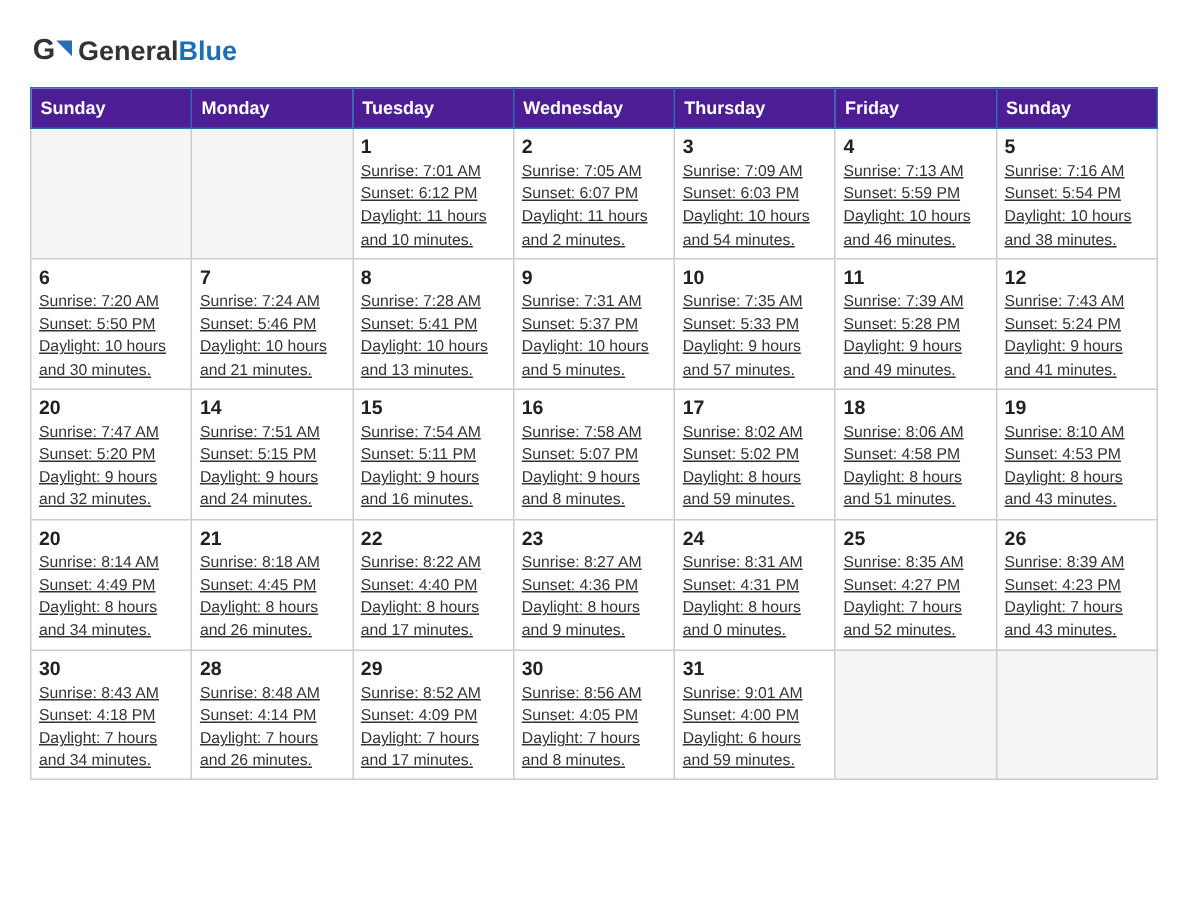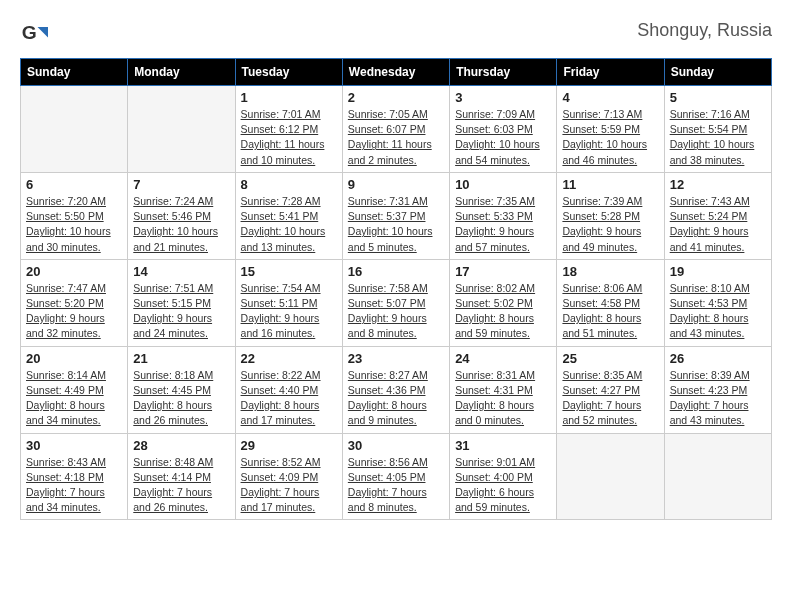--- a/index.html
+++ b/index.html
@@ -47,21 +47,21 @@
     .location-title {
       font-size: 18px;
       color: #555;
     }
     .calendar {
       width: 100%;
       border-collapse: collapse;
       font-size: 11px;
     }
     .calendar th {
-      background-color: #000000;
+      background-color: #4c1d95;
       color: #fff;
       text-align: left;
       padding: 6px 6px;
       font-size: 12px;
       font-weight: bold;
       border: 1px solid #2a6db5;
     }
     .calendar td {
       border: 1px solid #ccc;
       vertical-align: top;
@@ -93,23 +93,27 @@
 </head>
 <body>
 
 <div class="header-area">
   <div class="logo">
     <svg class="logo-icon" viewBox="0 0 32 32">
       <rect x="0" y="0" width="32" height="32" fill="none"></rect>
       <text x="2" y="22" font-size="22" font-weight="bold" fill="#333" font-family="Arial">G</text>
       <polygon points="20,8 32,8 32,20" fill="#2a6db5"></polygon>
     </svg>
+    <div>
+      <div>
+        <span class="logo-text-general">General</span><span class="logo-text-blue">Blue</span>
+      </div>
+    </div>
   </div>
   <div class="title-area">
-    <div class="location-title">Shonguy, Russia</div>
   </div>
 </div>
 
 <table class="calendar">
   <thead>
     <tr>
     <th>Sunday</th>
         <th>Monday</th>
         <th>Tuesday</th>
         <th>Wednesday</th>

